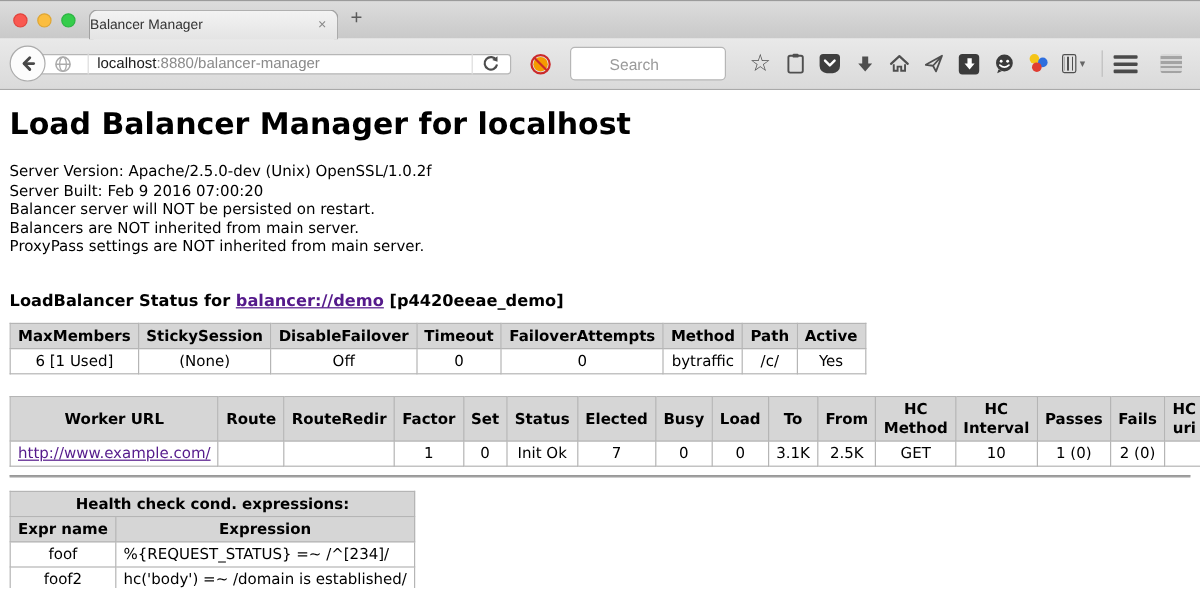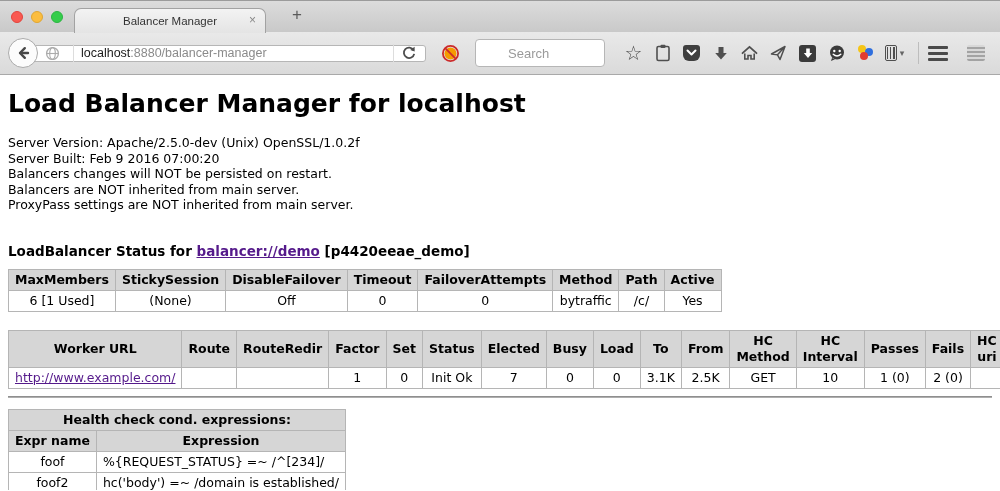--- a/index.html
+++ b/index.html
@@ -6,23 +6,23 @@
   html,body { margin:0; padding:0; background:#fff; }
   .browser { width:1000px; height:491px; font-family:"Liberation Sans", sans-serif; position:relative; overflow:hidden; background:#fff; }
 
   
   .tabstrip { position:relative; height:32px; background:linear-gradient(#dcdcdc,#c9c9c9); border-top:1px solid #9b9b9b; }
   .traffic { position:absolute; left:11px; top:10px; display:flex; gap:8px; }
   .light { width:12px; height:12px; border-radius:50%; }
   .light.red { background:#f95951; border:1px solid #e2443d; }
   .light.yellow { background:#fbbd3f; border:1px solid #e0a械,solid; border:1px solid #dfa633; }
   .light.green { background:#35cd4b; border:1px solid #2cb543; }
-  .tab { position:absolute; left:74px; top:7px; width:192px; height:25px;
+  .tab { position:absolute; left:74px; top:7px; width:208px; height:25px;
          background:linear-gradient(#f3f3f3,#e4e4e4); border:1px solid #a2a2a2; border-bottom:none;
-         border-radius:7px 7px 0 0; display:flex; align-items:center; justify-content:center; }
+         border-radius:7px 7px 0 0; display:flex; align-items:center; justify-content:flex-start; }
   .tab-title { font-size:11.5px; color:#333; }
   .tab-close { position:absolute; right:9px; top:4px; font-size:12px; color:#8a8a8a; cursor:default; }
   .newtab { position:absolute; left:292px; top:4px; font-size:17px; color:#5a5a5a; font-weight:400; }
 
   
   .toolbar { height:43px; background:linear-gradient(#e9e9e9,#dadada); border-bottom:1px solid #a9a9a9;
              display:flex; align-items:center; padding-left:8px; overflow:hidden; }
   .toolbar > * { flex-shrink:0; }
   .backbtn { width:30px; height:30px; border-radius:50%; background:#fcfcfc; border:1px solid #ababab;
              display:flex; align-items:center; justify-content:center; position:relative; z-index:2; }
@@ -208,21 +208,21 @@
         </div>
       <div class="gridicon"></div>
     </div>
   </div>
 
   <div class="content">
     <h1>Load Balancer Manager for localhost</h1>
 
     <div class="info-line">Server Version: Apache/2.5.0-dev (Unix) OpenSSL/1.0.2f</div>
     <div class="info-line">Server Built: Feb 9 2016 07:00:20</div>
-    <div class="info-line">Balancers changes will NOT be persisted on restart.</div>
+    <div class="info-line">Balancer server will NOT be persisted on restart.</div>
     <div class="info-line">Balancers are NOT inherited from main server.</div>
     <div class="info-line">ProxyPass settings are NOT inherited from main server.</div>
 
     <div class="status-heading"><span>LoadBalancer Status for </span><a href="#">balancer://demo</a><span> [p4420eeae_demo]</span></div>
 
     <table class="balancer-table">
       <tbody>
           <tr>
         <th>MaxMembers</th>
         <th>StickySession</th>

